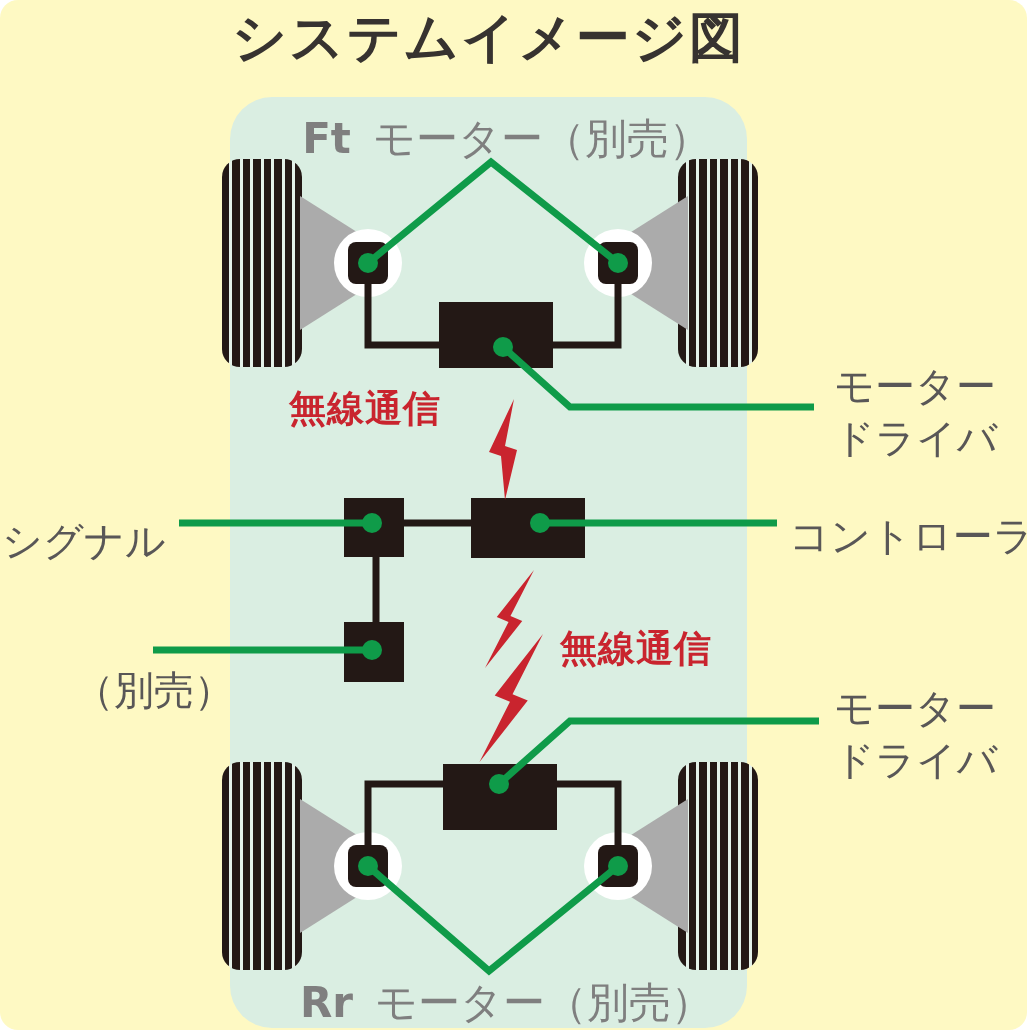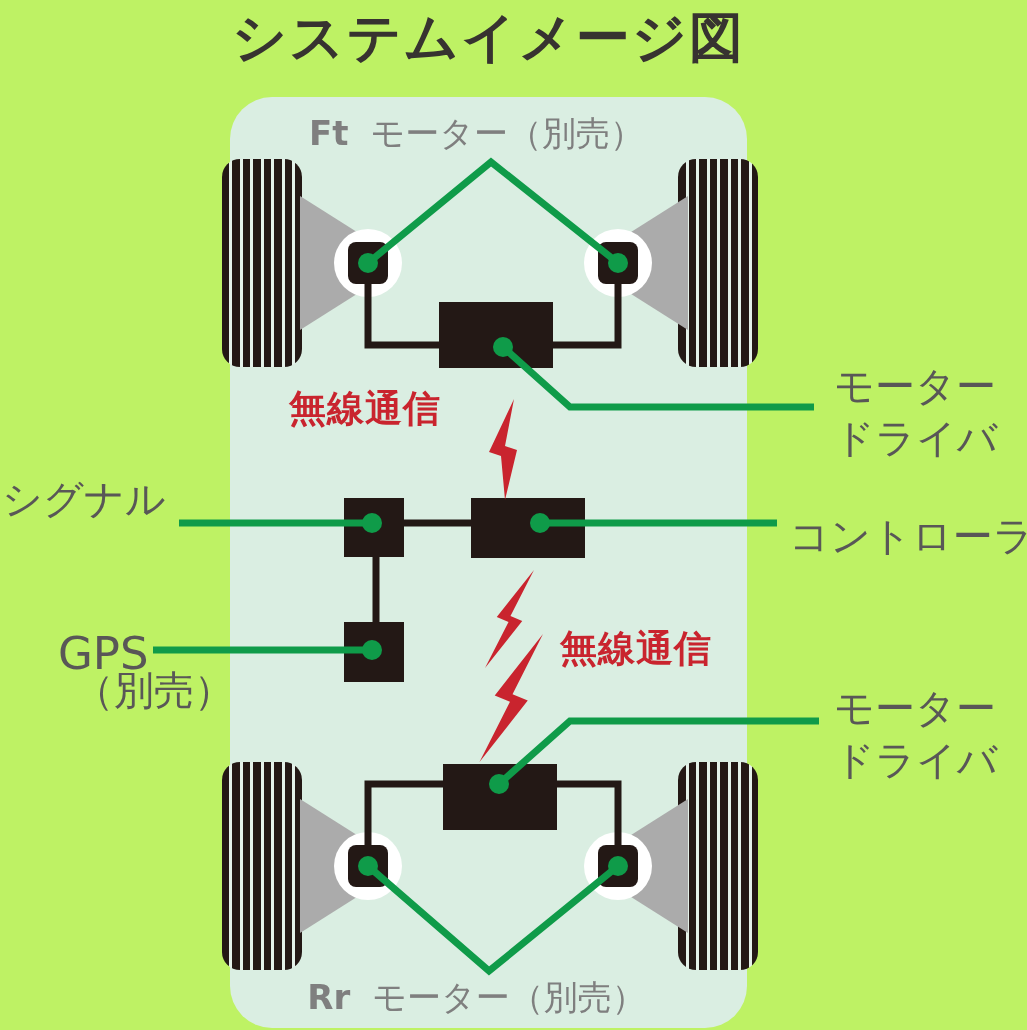--- a/index.html
+++ b/index.html
@@ -1,38 +1,38 @@
 <!DOCTYPE html>
 <html><head>
 <meta charset="utf-8">
 <style>
   html,body{margin:0;padding:0;background:#fff;}
-  .canvas{position:relative;width:1027px;height:1030px;background:#bef264;overflow:hidden;
-          font-family:"DejaVu Sans","Liberation Sans",sans-serif;}
+  .canvas{position:relative;width:1027px;height:1030px;background:#fef9c3;overflow:hidden;
+          font-family:"DejaVu Sans","Liberation Sans",sans-serif;border-radius:18px;}
   .body-outline{position:absolute;left:230px;top:97px;width:517px;height:931px;
                 background:#daeee2;border-radius:42px;}
   .wheel{position:absolute;width:80px;height:208px;border-radius:18px;
          background:repeating-linear-gradient(90deg,#231815 0px,#231815 7.5px,#e4f1e9 7.5px,#e4f1e9 10.5px);}
   .wheel-fl{left:222px;top:159px;}
   .wheel-fr{left:678px;top:159px;}
   .wheel-rl{left:222px;top:762px;}
   .wheel-rr{left:678px;top:762px;}
   svg.overlay{position:absolute;left:0;top:0;}
   .label{position:absolute;color:#595757;white-space:nowrap;}
   .title{left:0;top:2px;width:977px;text-align:center;font-size:54px;font-weight:bold;
          color:#373330;letter-spacing:2px;}
-  .axle-label{left:218px;width:517px;text-align:center;font-size:34px;color:#7f7f7f;}
+  .axle-label{left:248px;width:517px;text-align:center;font-size:42px;color:#7f7f7f;}
   .axle-label .pfx{font-weight:bold;margin-right:22px;}
   .ft{top:111px;}
   .rr{top:975px;}
   .wireless{color:#c9242e;font-size:37px;font-weight:bold;letter-spacing:1px;}
   .wl-top{left:289px;top:384px;}
   .wl-bottom{left:560px;top:624px;}
   .two-line{font-size:40px;line-height:52px;}
-  .sig{left:2px;top:474px;line-height:51px;}
+  .sig{left:2px;top:516px;line-height:51px;}
   .gps-name{left:58px;top:627px;font-size:45px;}
   .gps-note{left:74px;top:663px;font-size:40px;}
   .md-top{left:834px;top:360px;}
   .md-bottom{left:834px;top:682px;}
   .ctrl{left:789px;top:509px;font-size:40px;}
 </style>
 </head>
 <body>
 
 <div class="canvas">
@@ -120,21 +120,20 @@
     <div>モーター</div>
     <div>ドライバ</div>
   </div>
 
   <div class="label ctrl">コントローラ</div>
 
   <div class="label two-line sig">
     <div>シグナル</div>
   </div>
 
-  <div class="label gps-name">GPS</div>
   <div class="label gps-note">（別売）</div>
 
   <div class="label wireless wl-bottom">無線通信</div>
 
   <div class="label two-line md-bottom">
     <div>モーター</div>
     <div>ドライバ</div>
   </div>
 
   <div class="label axle-label rr">

